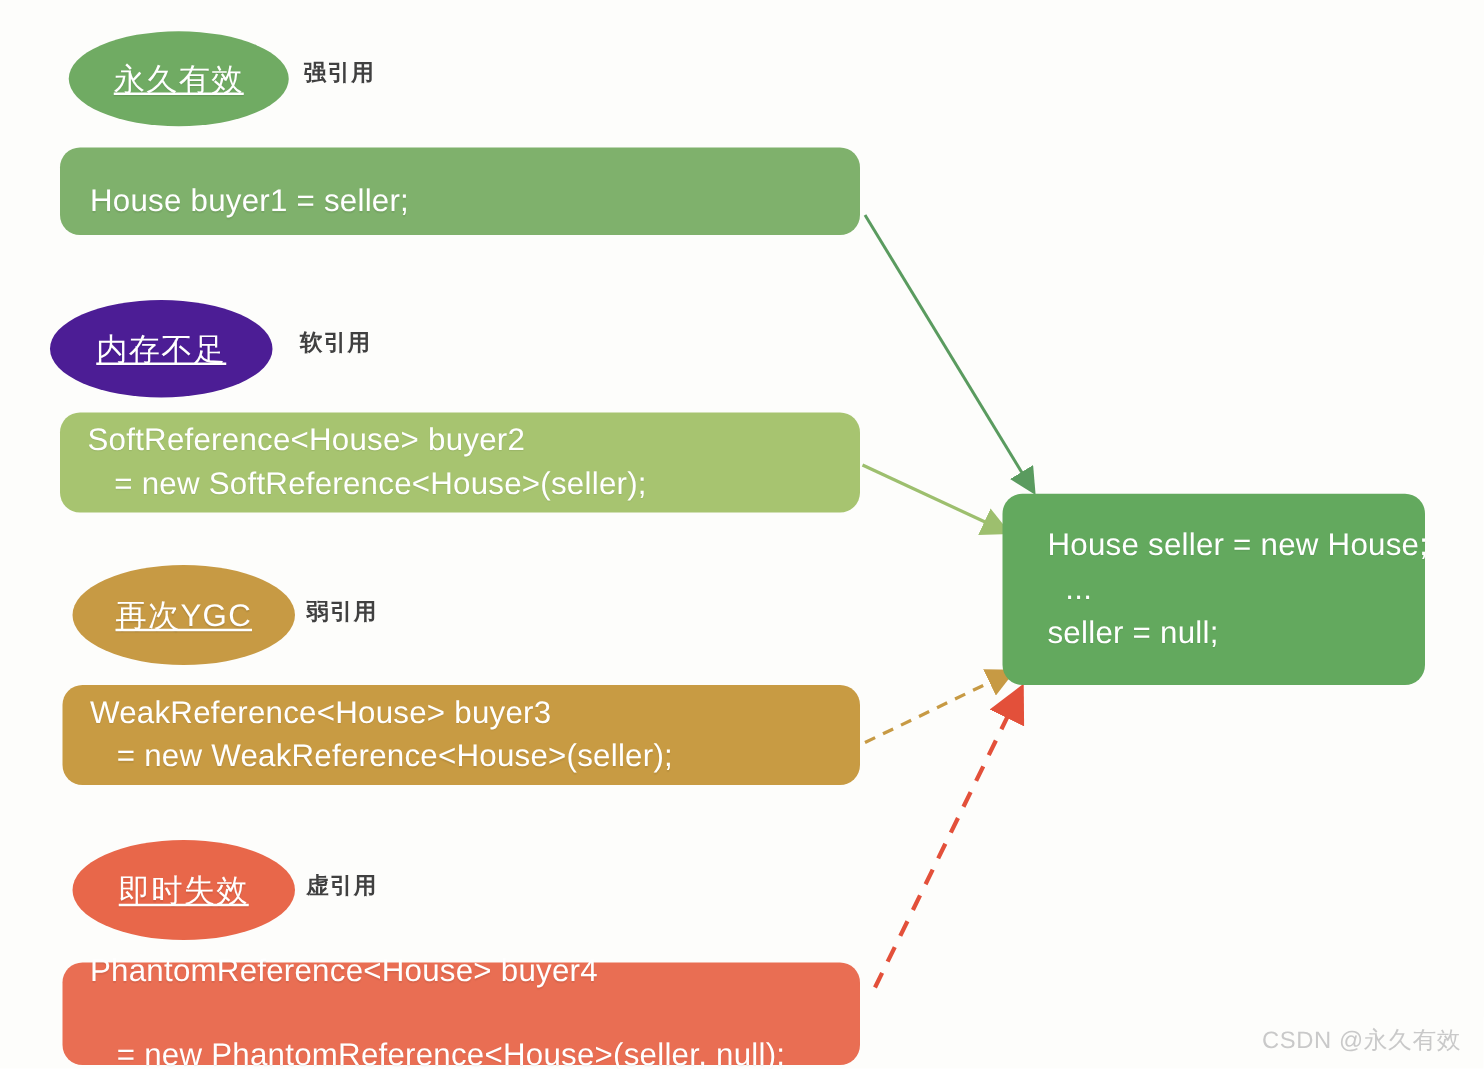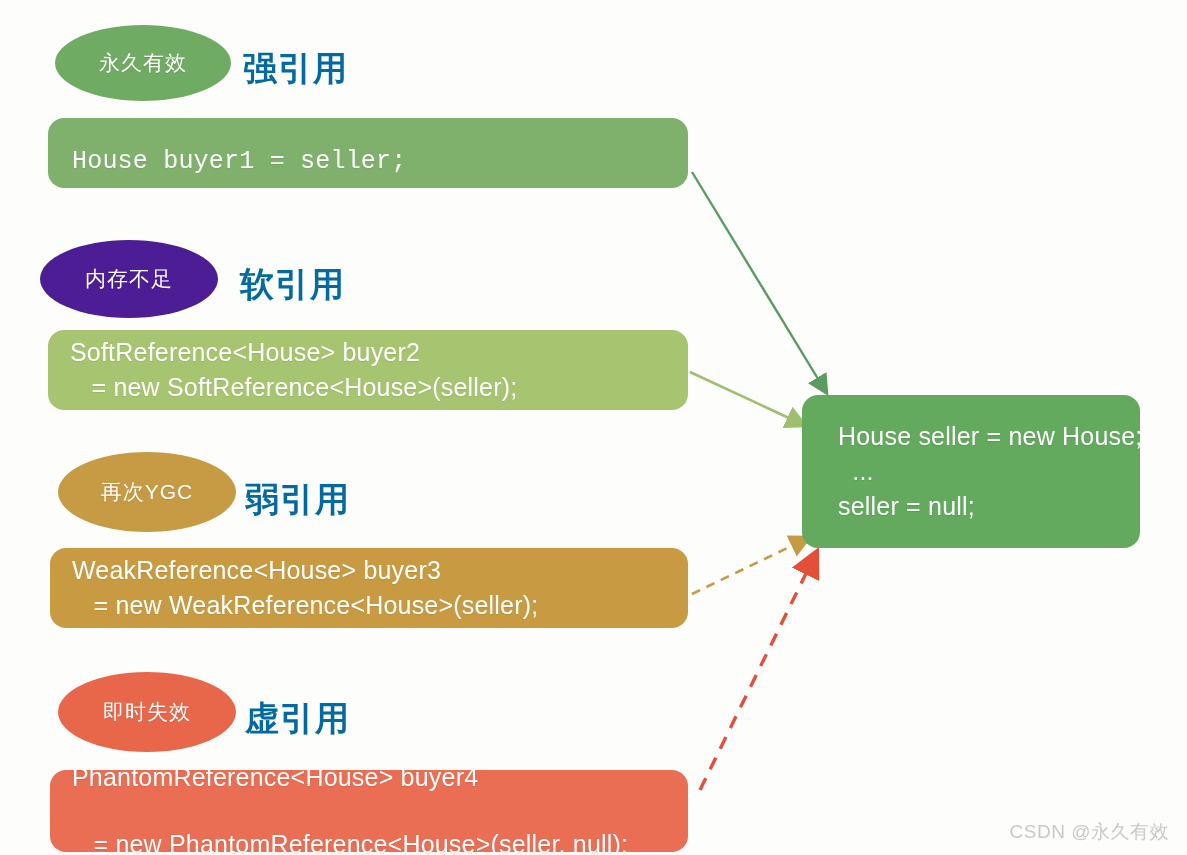--- a/index.html
+++ b/index.html
@@ -28,30 +28,31 @@
   }
 
   
   .ellipse {
     position: absolute;
     display: flex;
     align-items: center;
     justify-content: center;
     border-radius: 50%;
     color: #ffffff;
-    font-size: 21px;
+    font-size: 25px;
     letter-spacing: 1px;
     text-shadow: 0 1px 1px rgba(0,0,0,0.10);
+    text-decoration: underline;
   }
 
   
   .side-label {
     position: absolute;
-    color: #0369a1;
-    font-size: 34px;
+    color: #404040;
+    font-size: 18px;
     font-weight: 600;
     letter-spacing: 1px;
     white-space: nowrap;
   }
 
   
   .code-box {
     position: absolute;
     border-radius: 16px;
     color: #ffffff;
@@ -62,21 +63,21 @@
   }
   .code-box .line {
     font-size: 25px;
     line-height: 1.40;
     letter-spacing: 0.2px;
     white-space: pre;
     text-shadow: 0 1px 1px rgba(0,0,0,0.08);
   }
 
   
-  .box-strong   { padding: 16px 0 0 24px; font-family: Liberation Mono, monospace; }
+  .box-strong   { padding: 16px 0 0 24px; }
   .box-soft     { padding: 0 0 0 22px; }
   .box-weak     { padding: 0 0 0 22px; }
   .box-phantom  { padding: 0 0 0 22px; gap: 32px; }
   .box-target   { padding: 0 0 0 36px; }
 
   
   #watermark {
     position: absolute;
     right: 18px;
     bottom: 10px;

